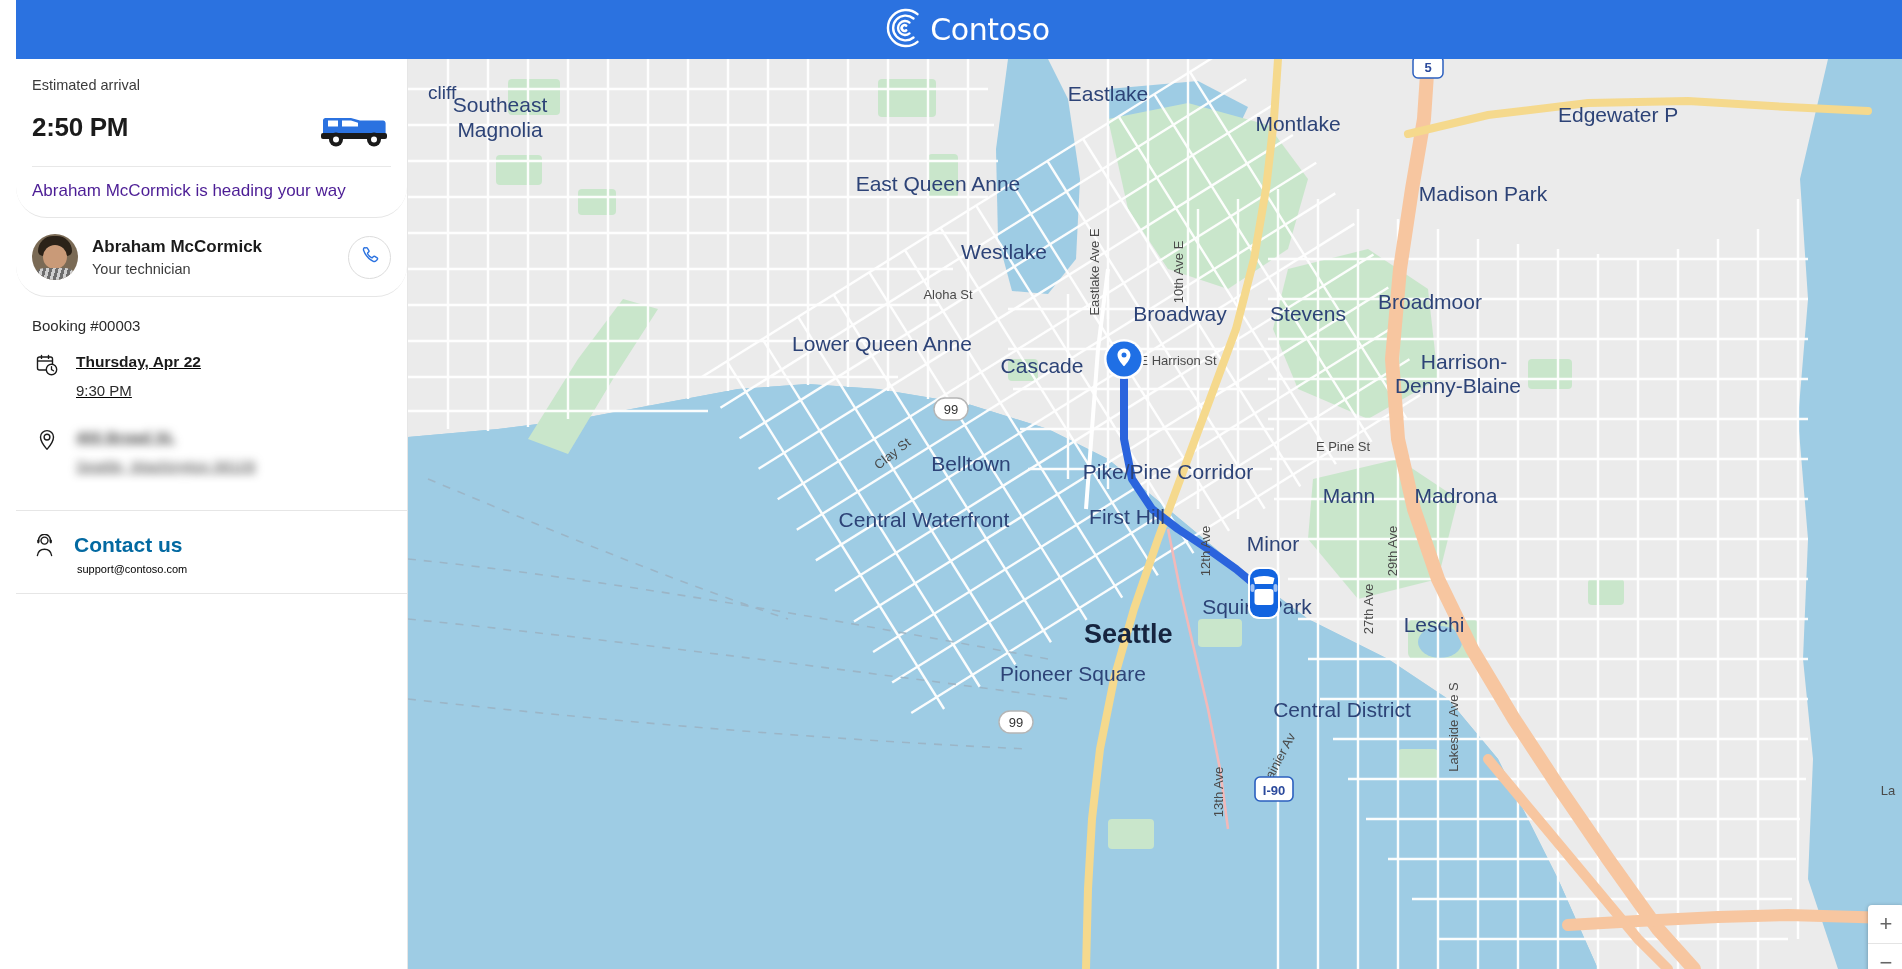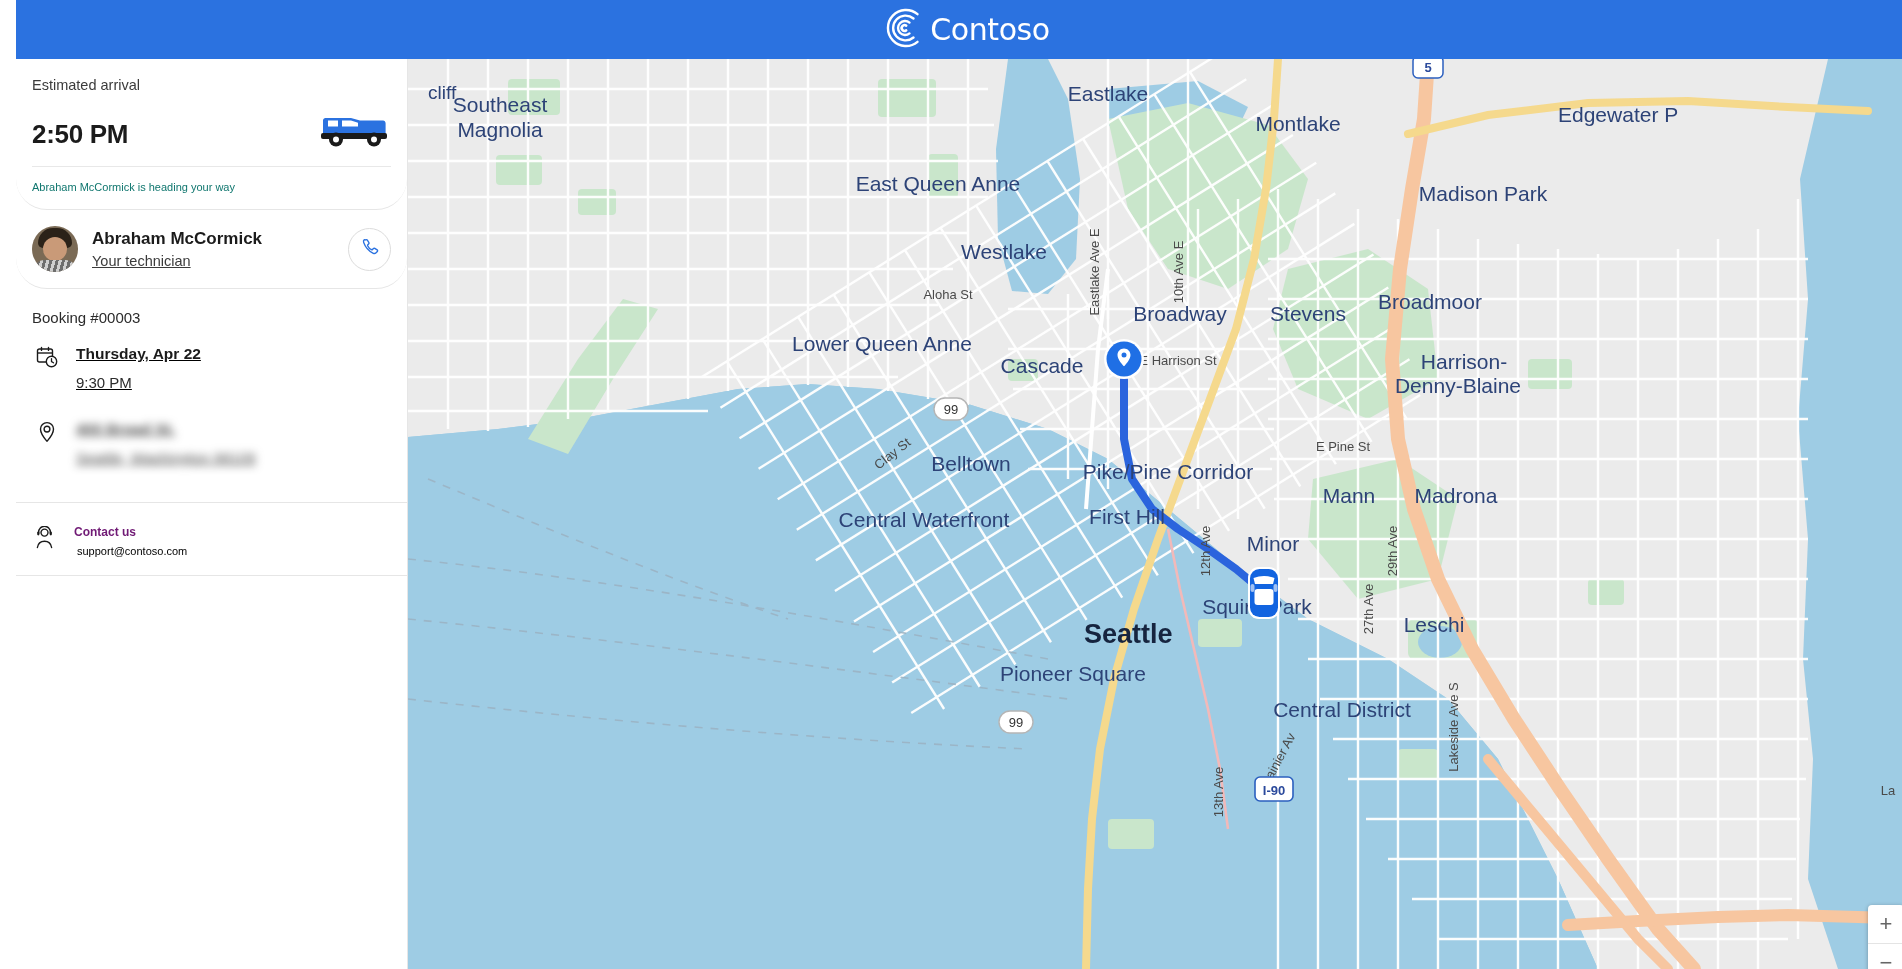--- a/index.html
+++ b/index.html
@@ -33,61 +33,61 @@
     width: 392px; min-width: 392px;
     background: #ffffff;
     border-right: 1px solid #e6e6e6;
     display: flex; flex-direction: column;
     overflow: hidden;
   }
   .panel { padding: 18px 16px 16px 16px; }
   .panel-div { border-bottom: 1px solid #e6e6e6; border-radius: 31px; }
 
   .eta-label { font-size: 14.5px; color: #3b3b3b; line-height: 1.2; }
-  .eta-row { display: flex; align-items: flex-end; justify-content: space-between; margin-top: 10px; }
+  .eta-row { display: flex; align-items: center; justify-content: space-between; margin-top: 10px; }
   .eta-time { font-size: 26px; font-weight: bold; color: #1b1b1b; letter-spacing: -0.3px; }
   .van-icon { width: 74px; height: 46px; flex: none; }
   .eta-rule { height: 1px; background: #e8e8e8; margin: 16px 0 0 0; }
-  .eta-status { font-size: 11px; color: #0f766e; padding-top: 14px; }
+  .eta-status { font-size: 17px; color: #4c1d95; padding-top: 14px; }
 
   
   .tech { display: flex; align-items: center; padding: 16px; gap: 14px; }
   .avatar {
     width: 46px; height: 46px; border-radius: 50%;
     flex: none; overflow: hidden; position: relative;
     background: #7a6a55;
   }
   .avatar .hair { position:absolute; left:6px; top:2px; width:34px; height:20px; background:#2b2218; border-radius:18px 18px 6px 6px; }
   .avatar .face { position:absolute; left:11px; top:11px; width:24px; height:24px; background:#c99a78; border-radius:50%; }
   .avatar .shirt { position:absolute; left:2px; bottom:-4px; width:42px; height:16px; background:#cfcfcf; border-radius:10px 10px 0 0;
     background-image: repeating-linear-gradient(105deg,#cfcfcf 0 3px,#6d6d6d 3px 6px); }
   .tech-text { flex: 1; min-width: 0; }
   .tech-name { font-size: 17px; font-weight: bold; color: #1b1b1b; line-height: 1.3; }
-  .tech-role { font-size: 14.5px; color: #3b3b3b; line-height: 1.4; margin-top: 1px; text-decoration: underline; }
+  .tech-role { font-size: 14.5px; color: #3b3b3b; line-height: 1.4; margin-top: 1px; }
   .call-btn {
     width: 43px; height: 43px; border-radius: 50%;
     border: 1px solid #dcdcdc; background: #fff;
     display: flex; align-items: center; justify-content: center;
     flex: none; cursor: pointer;
   }
 
   
   .booking { padding: 20px 34px 4px 16px; }
   .booking-id { font-size: 15px; color: #2b2b2b; }
   .info-row { display: flex; gap: 16px; padding: 18px 0 2px 2px; align-items: flex-start; text-decoration: underline; }
   .info-ico { width: 26px; flex: none; display: flex; justify-content: center; padding-top: 1px; }
   .info-body { flex: 1; min-width: 0; }
   .info-strong { font-size: 15.5px; font-weight: bold; color: #1b1b1b; line-height: 1.35; }
   .info-sub { font-size: 15px; color: #2b2b2b; line-height: 1.6; margin-top: 6px; }
   .redact { filter: blur(4.2px); color: #555; user-select: none; }
   .addr-row { padding-top: 22px; padding-bottom: 28px; }
 
   .contact-sec { border-top: 1px solid #e6e6e6; padding: 22px 16px 16px 16px; }
   .contact-row { display: flex; gap: 16px; align-items: flex-start; }
-  .contact-title { font-size: 12px; font-weight: bold; color: #701a75; }
+  .contact-title { font-size: 21px; font-weight: bold; color: #0369a1; }
   .contact-mail { font-size: 11px; color: #000000; text-decoration: none; display: inline-block; margin-top: 6px; padding-left: 3px; }
   .sidebar-fill { flex: 1; border-top: 1px solid #e6e6e6; }
 
   
   .map { position: relative; flex: 1; overflow: hidden; background: #9ecce4; }
   .map svg { position: absolute; inset: 0; width: 100%; height: 100%; display: block; }
   .mlabel { font-family: "Liberation Sans", sans-serif; fill: #2d4377; }
   .mlabel-lg { font-size: 21px; }
   .mlabel-md { font-size: 19px; }
   .mlabel-sm { font-size: 13px; fill: #4a4a4a; }

